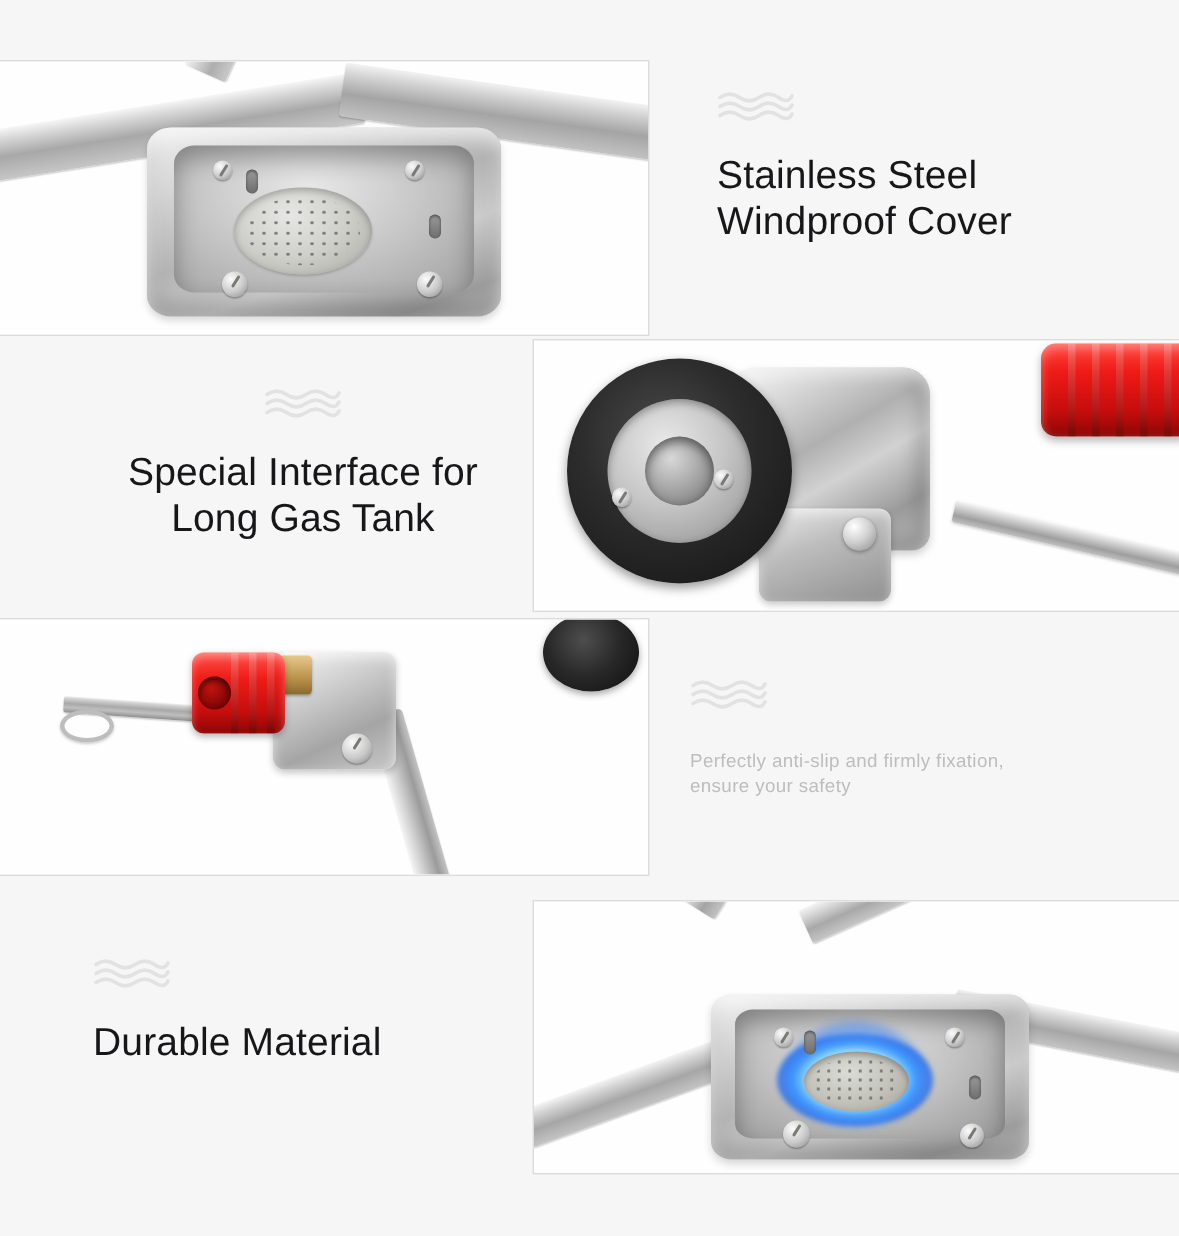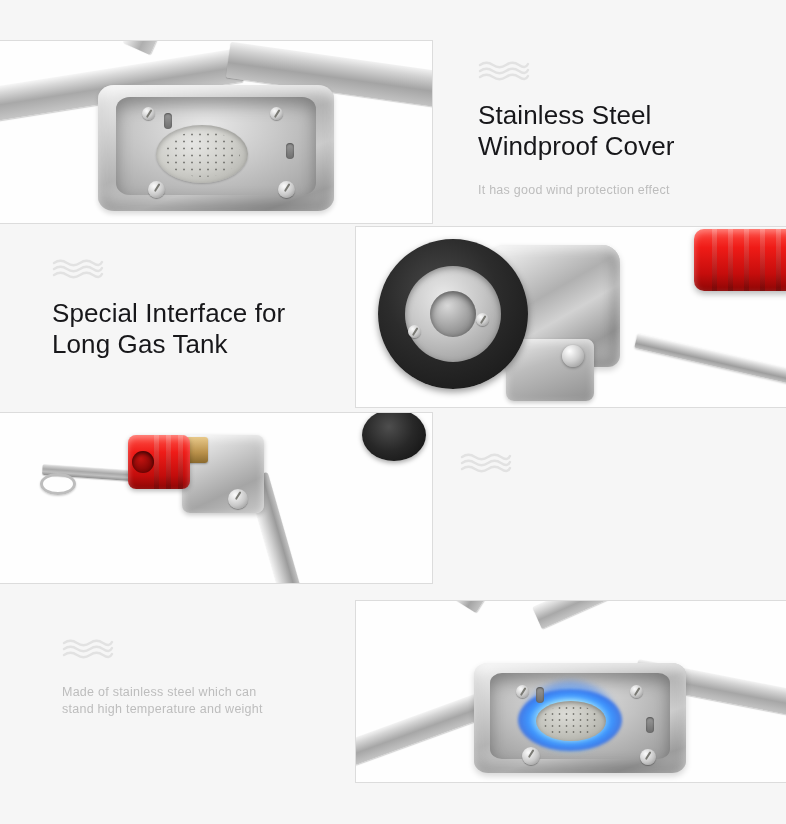--- a/index.html
+++ b/index.html
@@ -301,27 +301,26 @@
         <svg width="52" height="22" viewBox="0 0 52 22" aria-hidden="true">
           <g fill="none" stroke="#e2e2e2" stroke-width="2.4" stroke-linecap="round">
             <path d="M2 5 Q 8.5 0.6 15 5 T 28 5 T 41 5 T 50 4"></path>
             <path d="M2 11 Q 8.5 6.6 15 11 T 28 11 T 41 11 T 50 10"></path>
             <path d="M2 17 Q 8.5 12.6 15 17 T 28 17 T 41 17 T 50 16"></path>
           </g>
         </svg>
       </span>
       <h2 class="title">Stainless Steel
 Windproof Cover</h2>
-      <p class="subtitle">It has good wind protection effect</p>
     </div>
   </section>
 
   <section class="row">
 
-    <div class="txt" style="left:52px;top:258px;width:320px;">
+    <div class="txt" style="left:42px;top:258px;width:320px;text-align:center;">
       <span class="wave">
         <svg width="52" height="22" viewBox="0 0 52 22" aria-hidden="true">
           <g fill="none" stroke="#e2e2e2" stroke-width="2.4" stroke-linecap="round">
             <path d="M2 5 Q 8.5 0.6 15 5 T 28 5 T 41 5 T 50 4"></path>
             <path d="M2 11 Q 8.5 6.6 15 11 T 28 11 T 41 11 T 50 10"></path>
             <path d="M2 17 Q 8.5 12.6 15 17 T 28 17 T 41 17 T 50 16"></path>
           </g>
         </svg>
       </span>
       <h2 class="title">Special Interface for
@@ -377,37 +376,38 @@
     <div class="txt" style="left:460px;top:452px;width:310px;">
       <span class="wave">
         <svg width="52" height="22" viewBox="0 0 52 22" aria-hidden="true">
           <g fill="none" stroke="#e2e2e2" stroke-width="2.4" stroke-linecap="round">
             <path d="M2 5 Q 8.5 0.6 15 5 T 28 5 T 41 5 T 50 4"></path>
             <path d="M2 11 Q 8.5 6.6 15 11 T 28 11 T 41 11 T 50 10"></path>
             <path d="M2 17 Q 8.5 12.6 15 17 T 28 17 T 41 17 T 50 16"></path>
           </g>
         </svg>
       </span>
+      <p class="subtitle">Perfectly anti-slip and firmly fixation,
+ensure your safety</p>
     </div>
   </section>
 
   <section class="row">
 
     <div class="txt" style="left:62px;top:638px;width:300px;">
       <span class="wave">
         <svg width="52" height="22" viewBox="0 0 52 22" aria-hidden="true">
           <g fill="none" stroke="#e2e2e2" stroke-width="2.4" stroke-linecap="round">
             <path d="M2 5 Q 8.5 0.6 15 5 T 28 5 T 41 5 T 50 4"></path>
             <path d="M2 11 Q 8.5 6.6 15 11 T 28 11 T 41 11 T 50 10"></path>
             <path d="M2 17 Q 8.5 12.6 15 17 T 28 17 T 41 17 T 50 16"></path>
           </g>
         </svg>
       </span>
-      <p class="subtitle">Made of stainless steel which can
-stand high temperature and weight</p>
+      <h2 class="title">Durable Material</h2>
     </div>
 
     <div class="img-panel" style="left:355px;top:600px;width:432px;height:183px;">
       <div class="photo">
         <div class="steel-arm p4-arm-l"></div>
         <div class="steel-arm p4-arm-r"></div>
         <div class="steel-arm p4-arm-t"></div>
         <div class="steel-arm p4-arm-t2"></div>
         <div class="p4-body">
           <div class="p4-well"></div>

